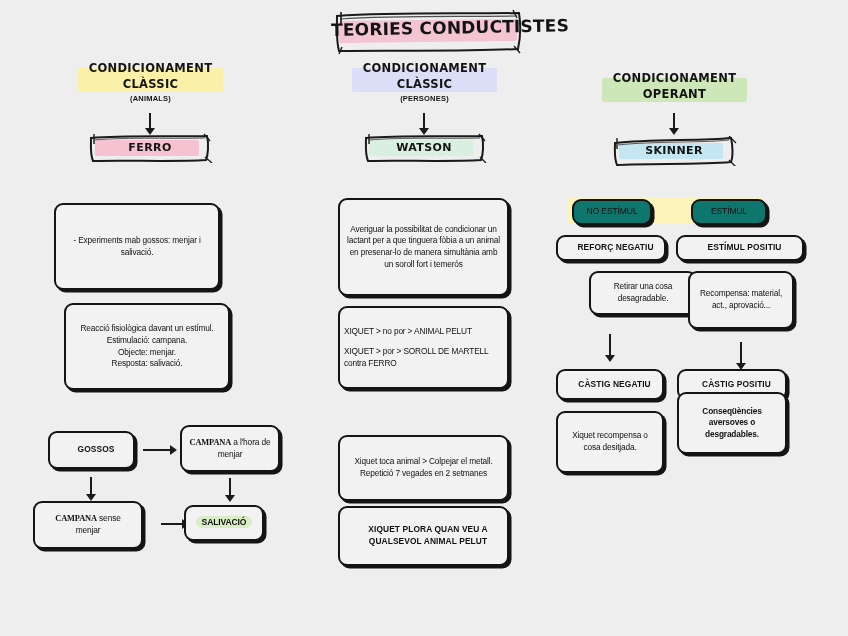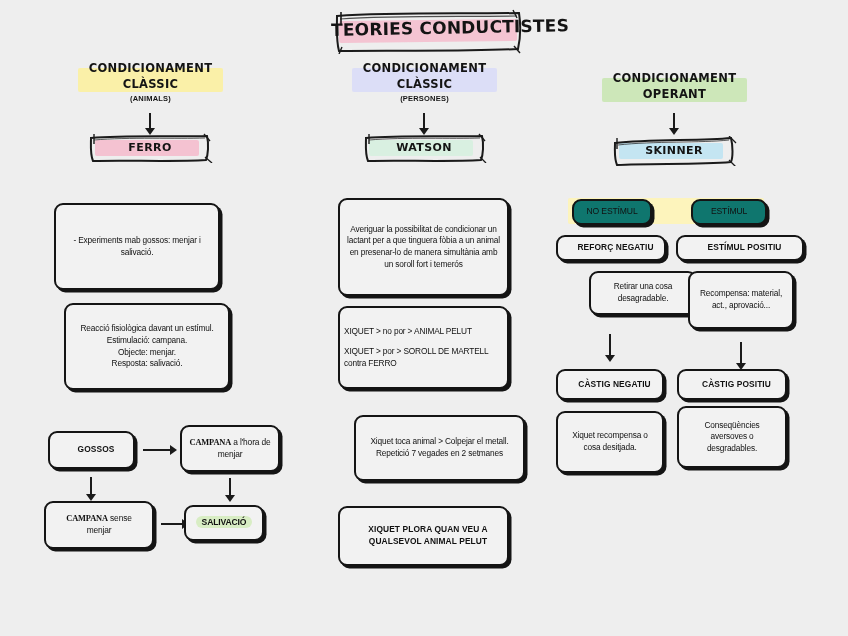--- a/index.html
+++ b/index.html
@@ -194,21 +194,21 @@
   <div class="arrow-d" style="left:90px;top:477px;height:18px;"></div>
 
   <div class="box" style="left:180px;top:425px;width:100px;height:47px;">
     <span class="t" style="font-size:8.4px;">
       <b>CAMPANA</b><span> a l'hora de menjar</span>
     </span>
   </div>
 
   <div class="arrow-d" style="left:229px;top:478px;height:18px;"></div>
 
-  <div class="box" style="left:44px;top:501px;width:110px;height:48px;">
+  <div class="box" style="left:33px;top:501px;width:110px;height:48px;">
     <span class="t" style="font-size:8.4px;">
       <b>CAMPANA</b><span> sense menjar</span>
     </span>
   </div>
 
   <div class="arrow-r" style="left:161px;top:523px;width:22px;"></div>
 
   <div class="box" style="left:184px;top:505px;width:80px;height:36px;">
     <span class="t" style="font-size:8.6px;font-weight:700;">
       <span class="hl-inline" style="background:#d8edc4;">SALIVACIÓ</span>
@@ -219,21 +219,21 @@
     <span class="t">Averiguar la possibilitat de condicionar un lactant per a que tinguera fòbia a un animal en presenar-lo de manera simultània amb un soroll fort i temerós</span>
   </div>
 
   <div class="box" style="left:338px;top:306px;width:171px;height:83px;">
     <span class="t" style="text-align:left;padding:0 4px;">
       <span style="display:block;margin-bottom:9px;">XIQUET &gt; no por &gt; ANIMAL PELUT</span>
       <span style="display:block;">XIQUET &gt;  por &gt; SOROLL DE MARTELL contra FERRO</span>
     </span>
   </div>
 
-  <div class="box" style="left:338px;top:415px;width:171px;height:66px;margin-left:16px;">
+  <div class="box" style="left:338px;top:435px;width:171px;height:66px;">
     <span class="t" style="white-space:pre-line;">Xiquet toca animal &gt; Colpejar el metall.
 Repetició 7 vegades en 2 setmanes</span>
   </div>
 
   <div class="box bold" style="left:338px;top:506px;width:171px;height:60px;text-align:center;">
     <span class="t" style="font-size:8.4px;">XIQUET PLORA QUAN VEU A QUALSEVOL ANIMAL PELUT</span>
   </div>
 
   <div class="yellowband" style="left:568px;top:198px;width:196px;height:26px;"></div>
 
@@ -264,17 +264,17 @@
   <div class="box bold" style="left:556px;top:369px;width:108px;height:31px;">
     <span class="t" style="font-size:8.4px;">CÀSTIG NEGATIU</span>
   </div>
   <div class="box bold" style="left:677px;top:369px;width:110px;height:31px;">
     <span class="t" style="font-size:8.4px;">CÀSTIG POSITIU</span>
   </div>
 
   <div class="box" style="left:556px;top:411px;width:108px;height:62px;">
     <span class="t">Xiquet recompensa o cosa desitjada.</span>
   </div>
-  <div class="box" style="left:677px;top:406px;width:110px;height:62px;">
+  <div class="box" style="left:677px;top:392px;width:110px;height:62px;font-weight:bold;">
     <span class="t">Conseqüències aversoves o desgradables.</span>
   </div>
 
 </div>
 
 </body></html>

